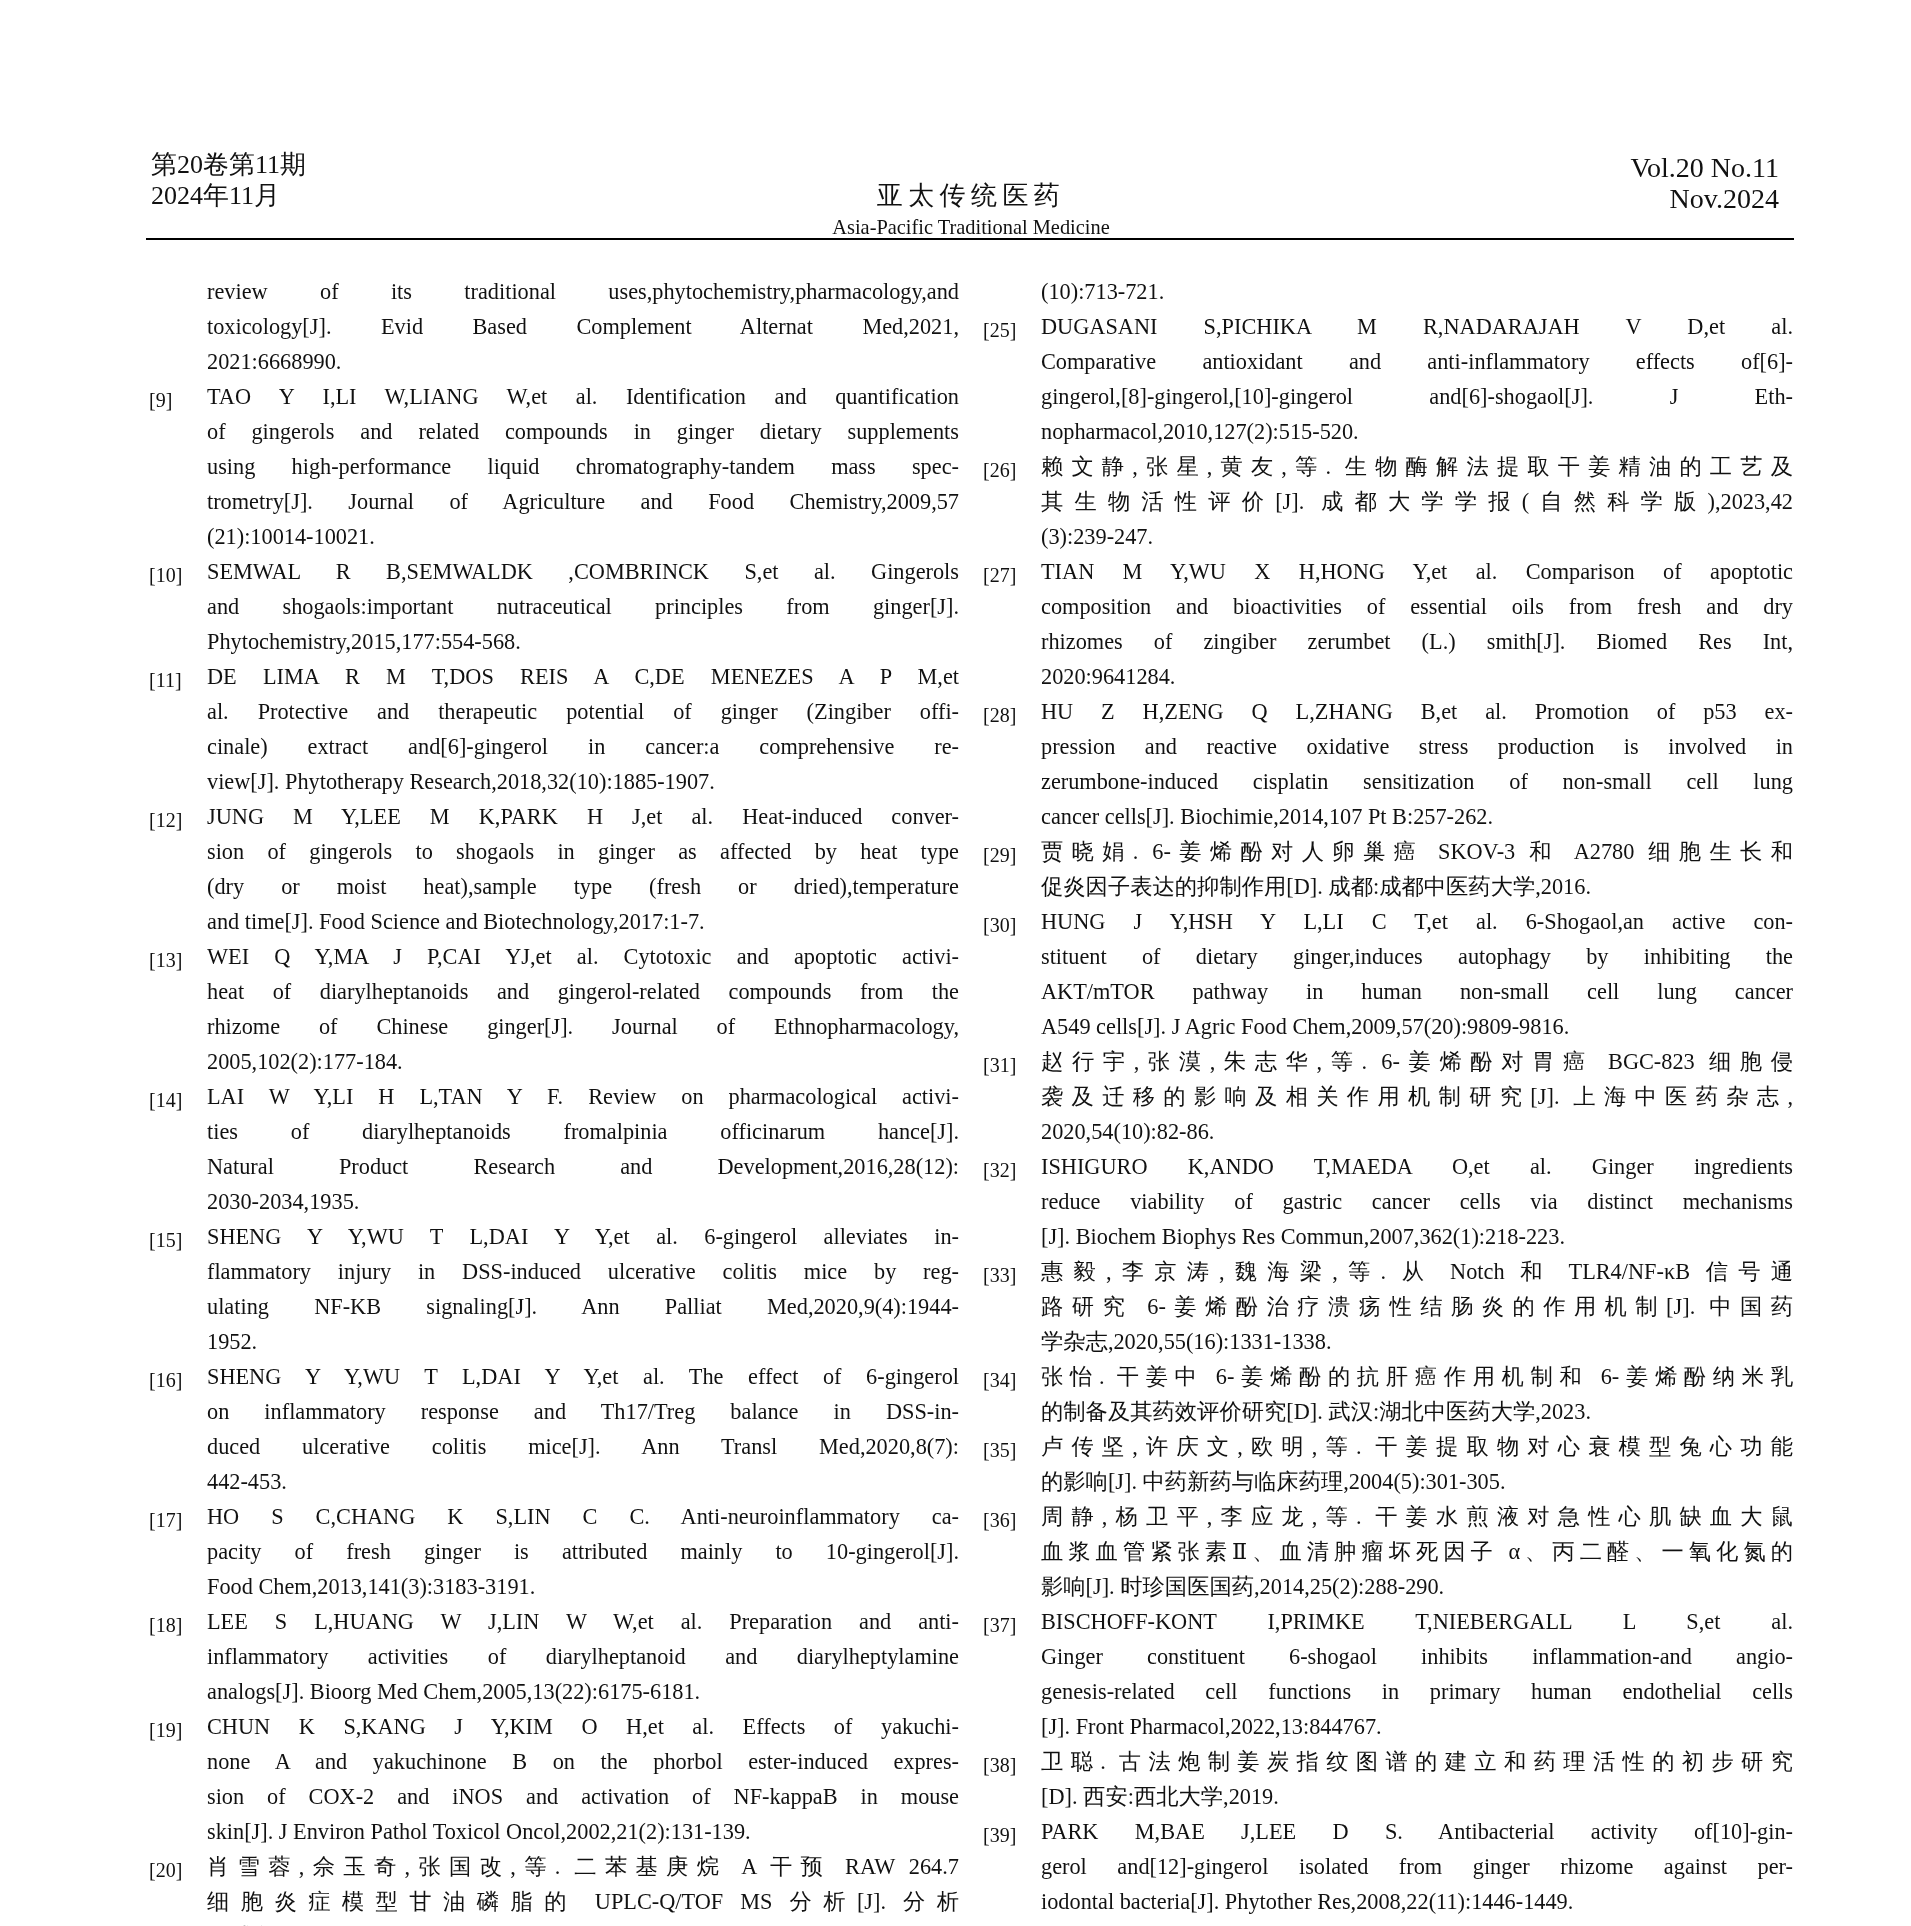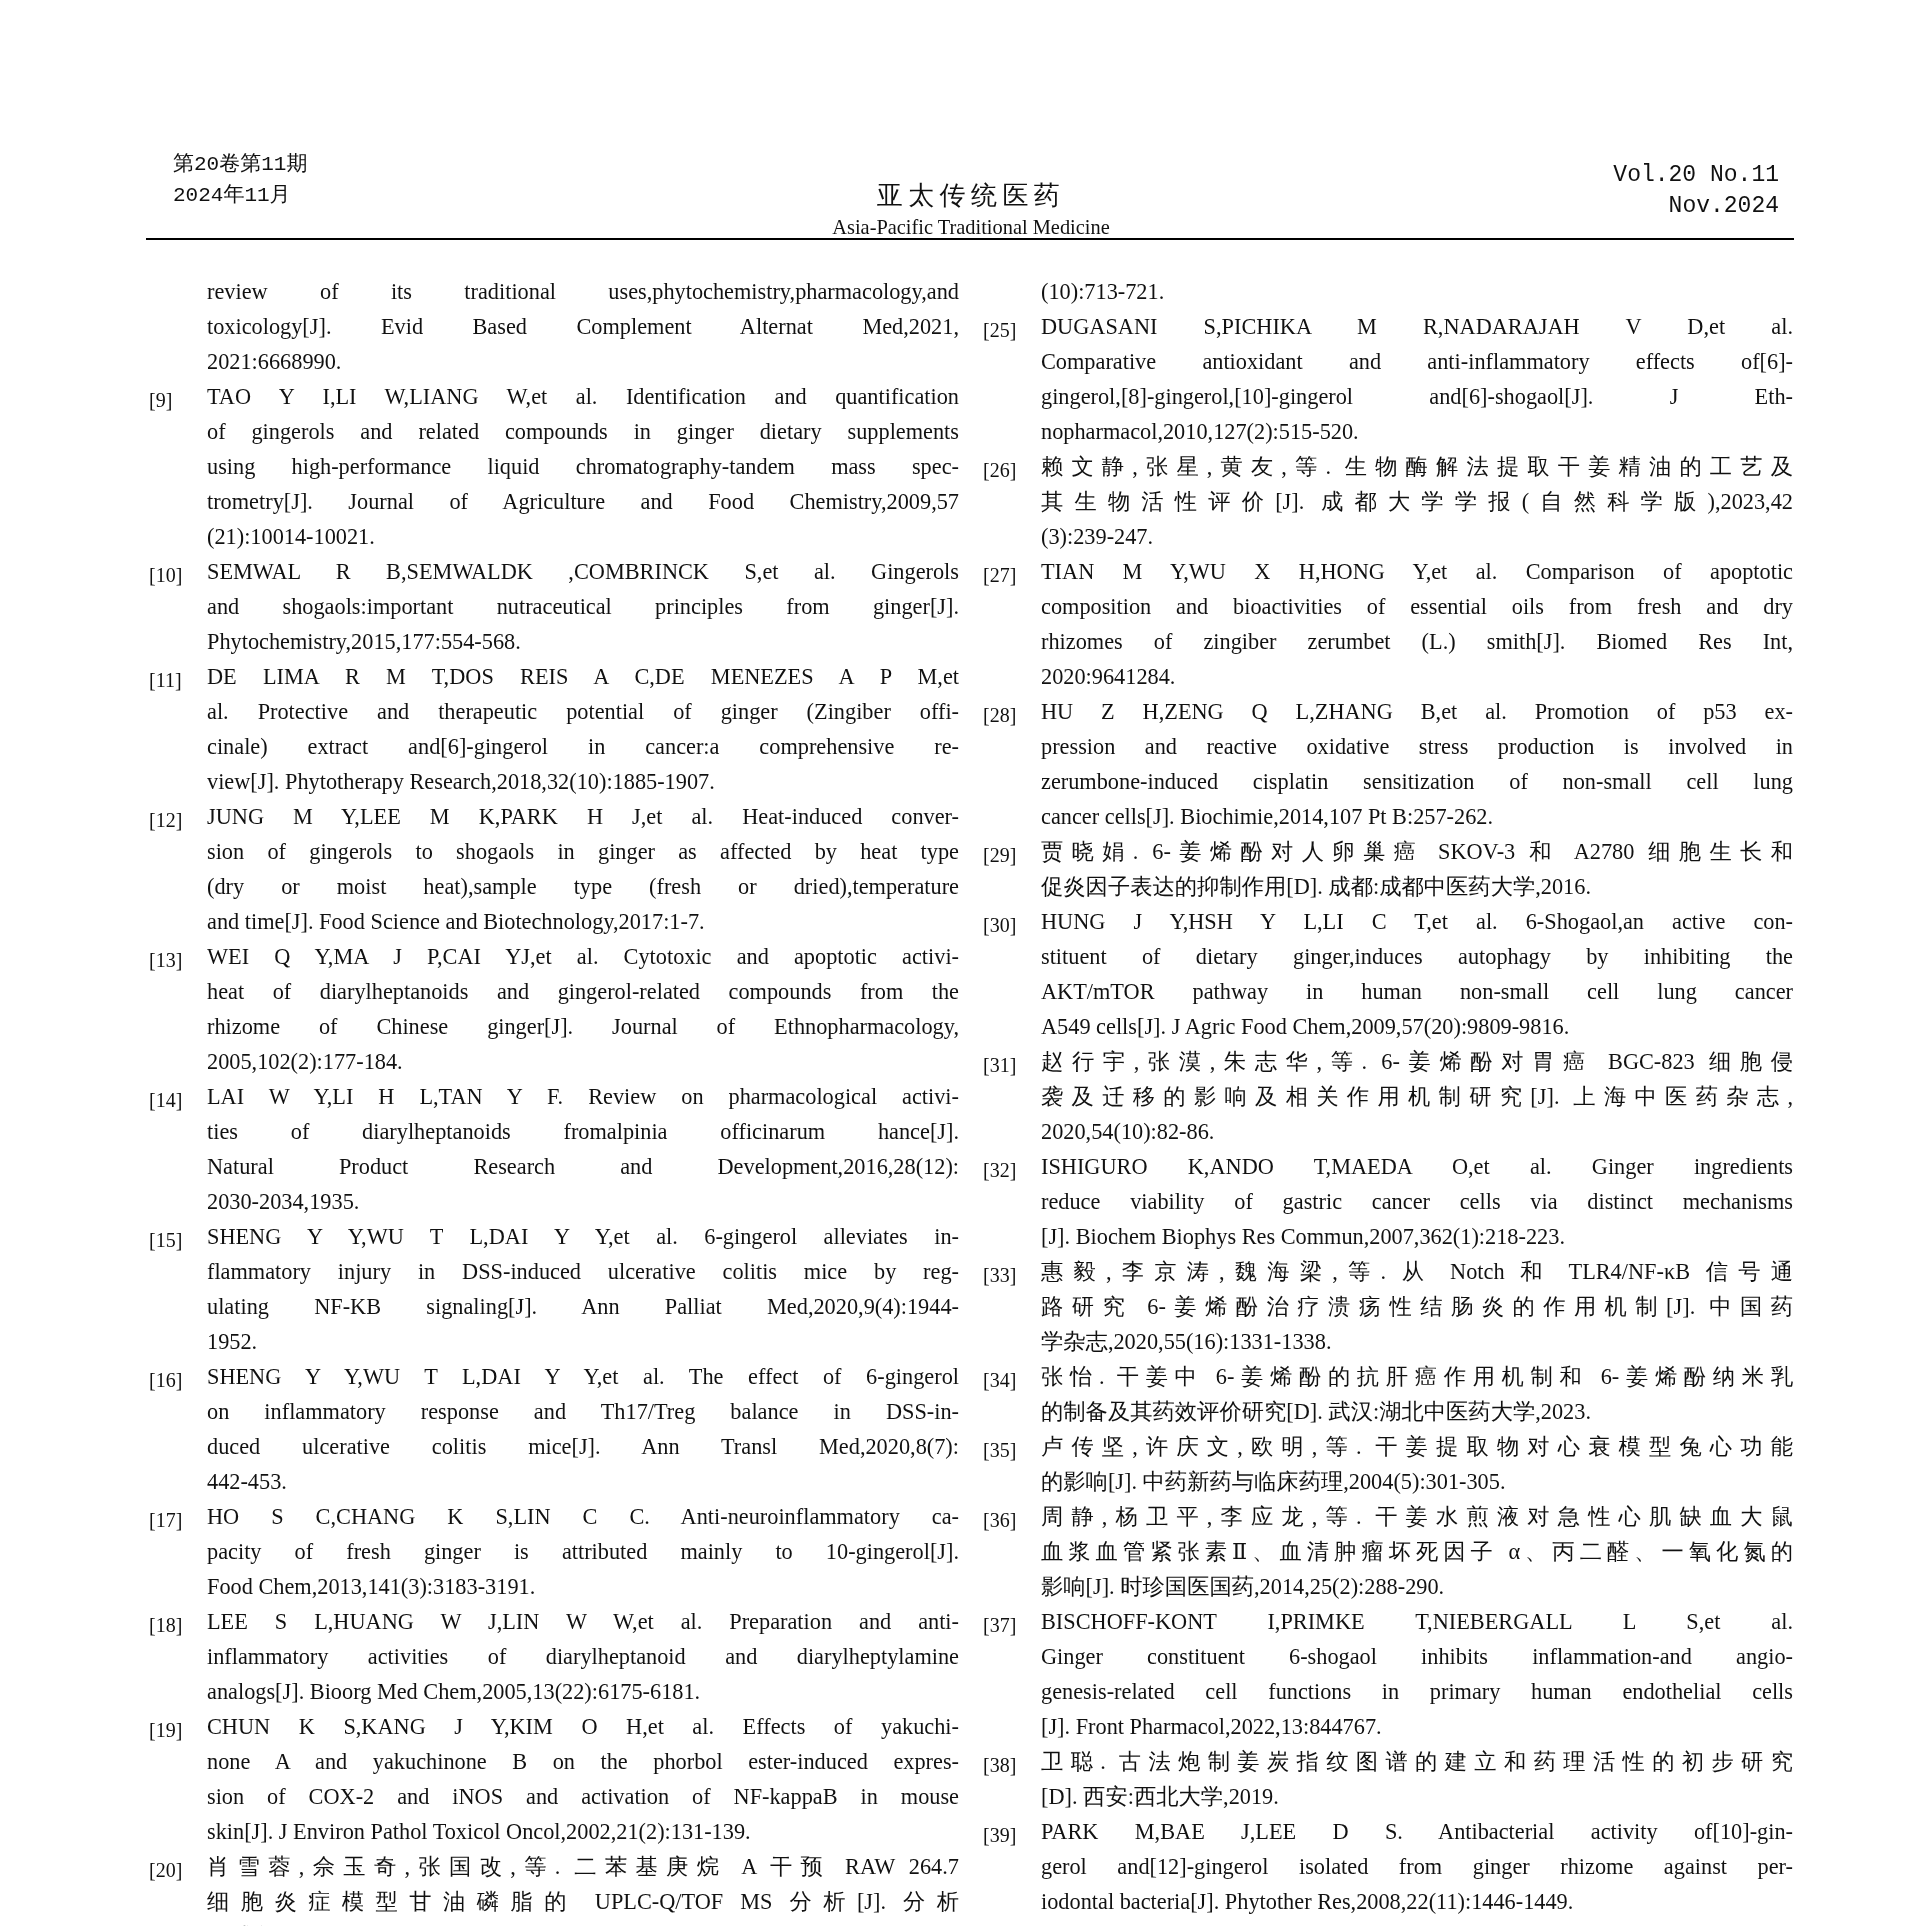--- a/index.html
+++ b/index.html
@@ -6,25 +6,25 @@
   .page{
     position:relative;
     width:1911px;height:2707px;
     background:#ffffff;
     font-family:"Liberation Serif","DejaVu Serif",serif;
     color:#111;
     overflow:hidden;
   }
   
   .header{position:absolute;top:146px;left:149px;width:1644px;height:85px;}
-  .hdr-left{position:absolute;left:24px;top:3.1px;font-size:21px;line-height:31px;font-family:Liberation Mono, monospace;}
+  .hdr-left{position:absolute;left:2px;top:3.1px;font-size:26px;line-height:31px;}
   .hdr-center{position:absolute;left:50%;transform:translateX(-50%);top:0;text-align:center;margin-top:32px;}
   .hdr-center .cn{font-size:26px;letter-spacing:5.4px;line-height:35px;}
   .hdr-center .en{font-size:20.4px;line-height:29px;}
-  .hdr-right{position:absolute;right:14px;top:14px;text-align:right;font-size:23px;line-height:31px;font-family:Liberation Mono, monospace;}
+  .hdr-right{position:absolute;right:14px;top:6px;text-align:right;font-size:28px;line-height:31px;}
   .rule{position:absolute;top:238px;left:146px;width:1648px;border-top:2.3px solid #000;}
   
   .columns{position:absolute;top:274px;left:149px;width:1644px;display:flex;gap:24px;}
   .col{width:810px;}
   .ref{position:relative;padding-left:58px;}
   .ref-label{position:absolute;left:0;top:4px;font-size:20px;line-height:35px;white-space:nowrap;}
   .ref-line{
     font-size:22.3px;line-height:35px;height:35px;overflow:hidden;
     text-align:justify;text-align-last:justify;
   }

